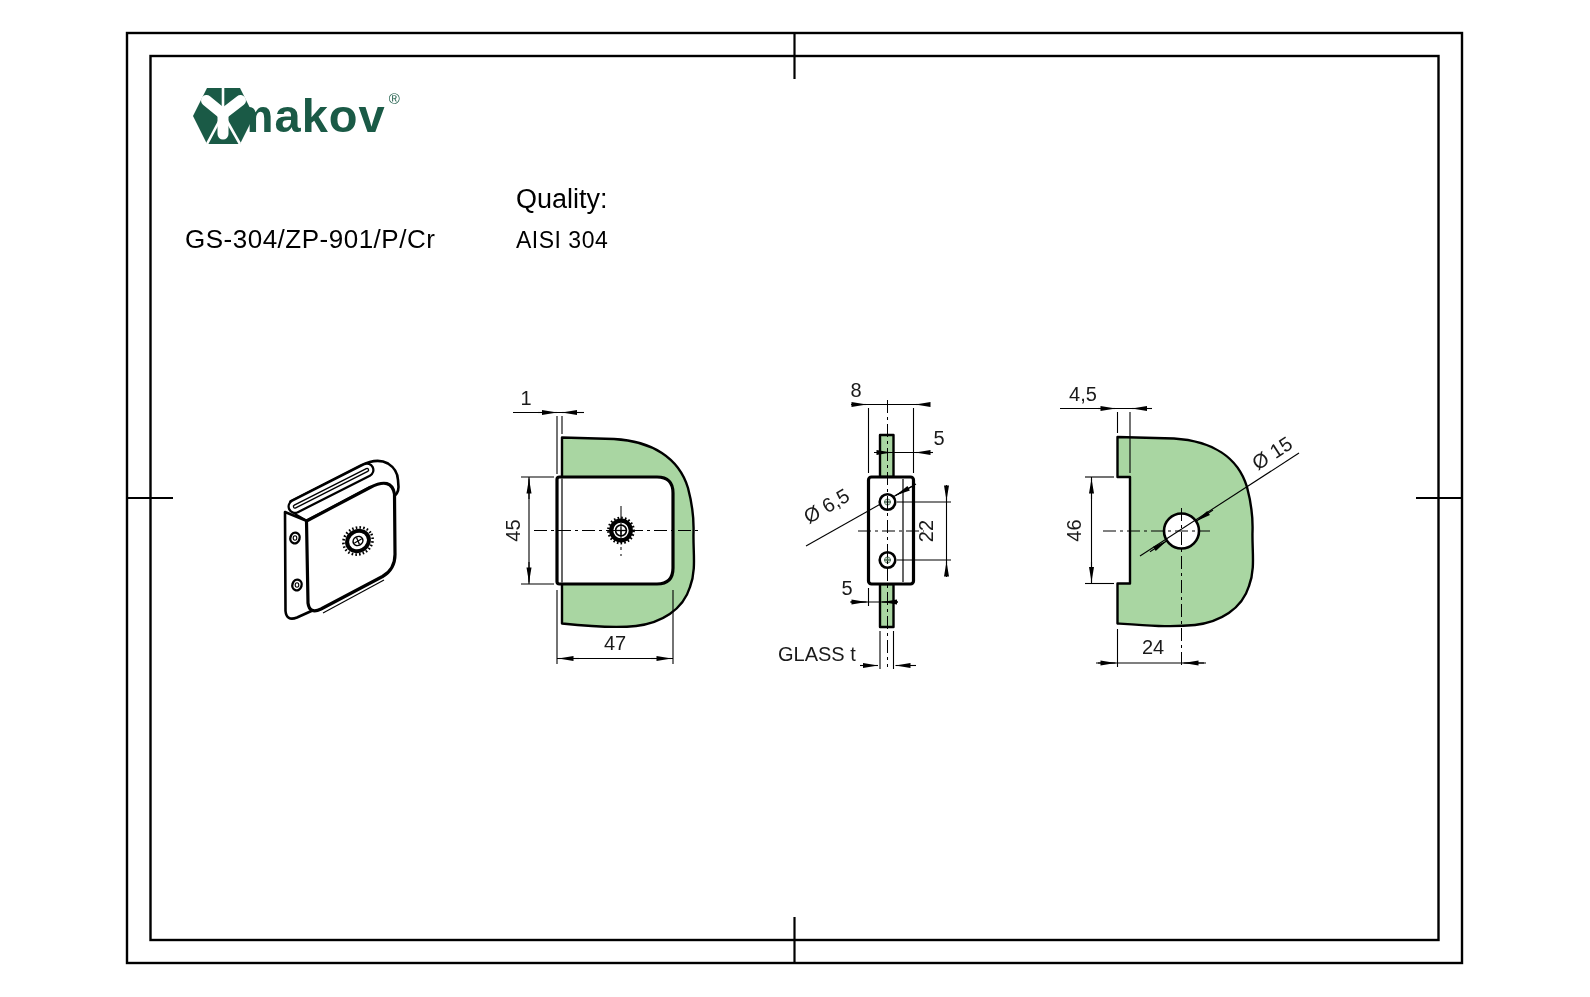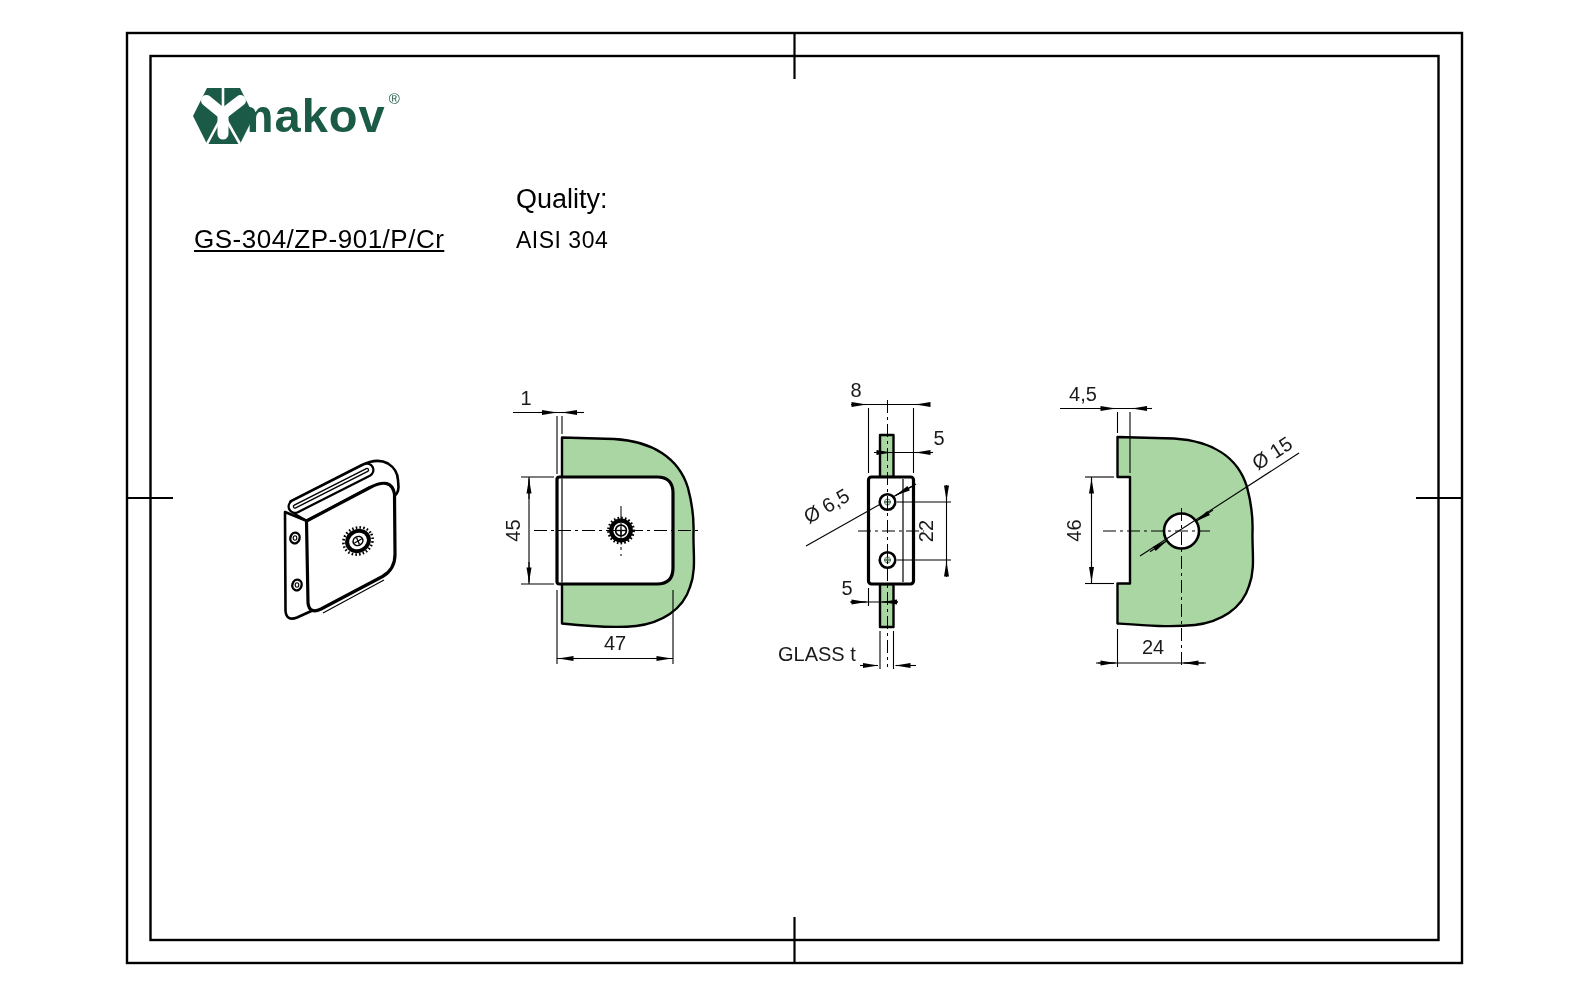--- a/index.html
+++ b/index.html
@@ -20,21 +20,21 @@
   .tickring{fill:none;stroke:#000;stroke-width:2.6;stroke-dasharray:1.6 2.1;}
   .ring{fill:#fff;stroke:#000;stroke-width:4.2;}
   .innerring{fill:#fff;stroke:#000;stroke-width:1.7;}
   .cross{stroke:#3c5a44;stroke-width:1.3;}
   
   .hdr{position:absolute;color:#000;white-space:nowrap;}
   .brand-row{position:absolute;left:193px;top:86px;display:flex;align-items:flex-start;}
   .brand-word{font-size:47px;font-weight:bold;color:var(--brand-green,#1a5a46);
               letter-spacing:1px;line-height:1;margin-left:9px;margin-top:6px;}
   .brand-reg{font-size:15px;color:var(--brand-green,#1a5a46);margin-left:3px;margin-top:4px;}
-  .product-code{left:194px;top:224px;font-size:26px;letter-spacing:0.5px;text-decoration:underline;}
+  .product-code{left:185px;top:224px;font-size:26px;letter-spacing:0.5px;}
   .quality-label{left:516px;top:184px;font-size:27px;}
   .quality-value{left:516px;top:227px;font-size:23px;letter-spacing:0.5px;text-align:center;}
 </style>
 </head>
 <body>
 
 <div class="sheet">
 
   <svg width="1590" height="997" viewBox="0 0 1590 997">
     <defs>

